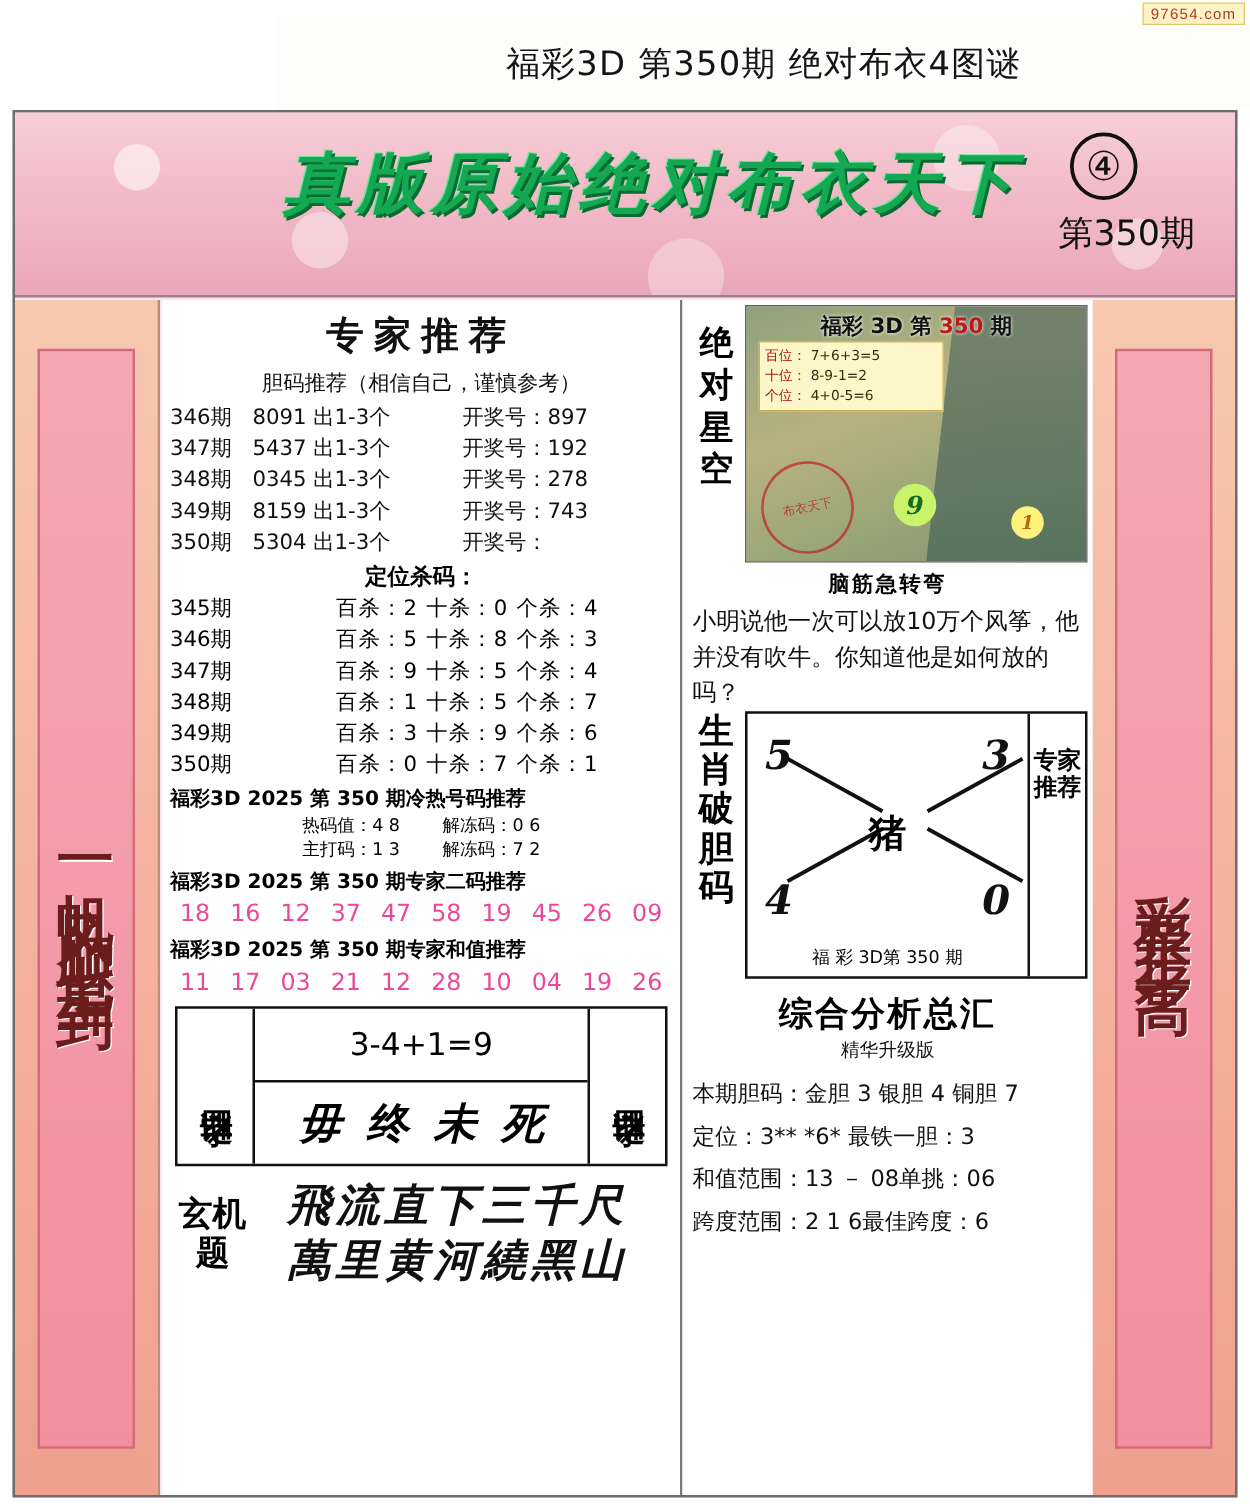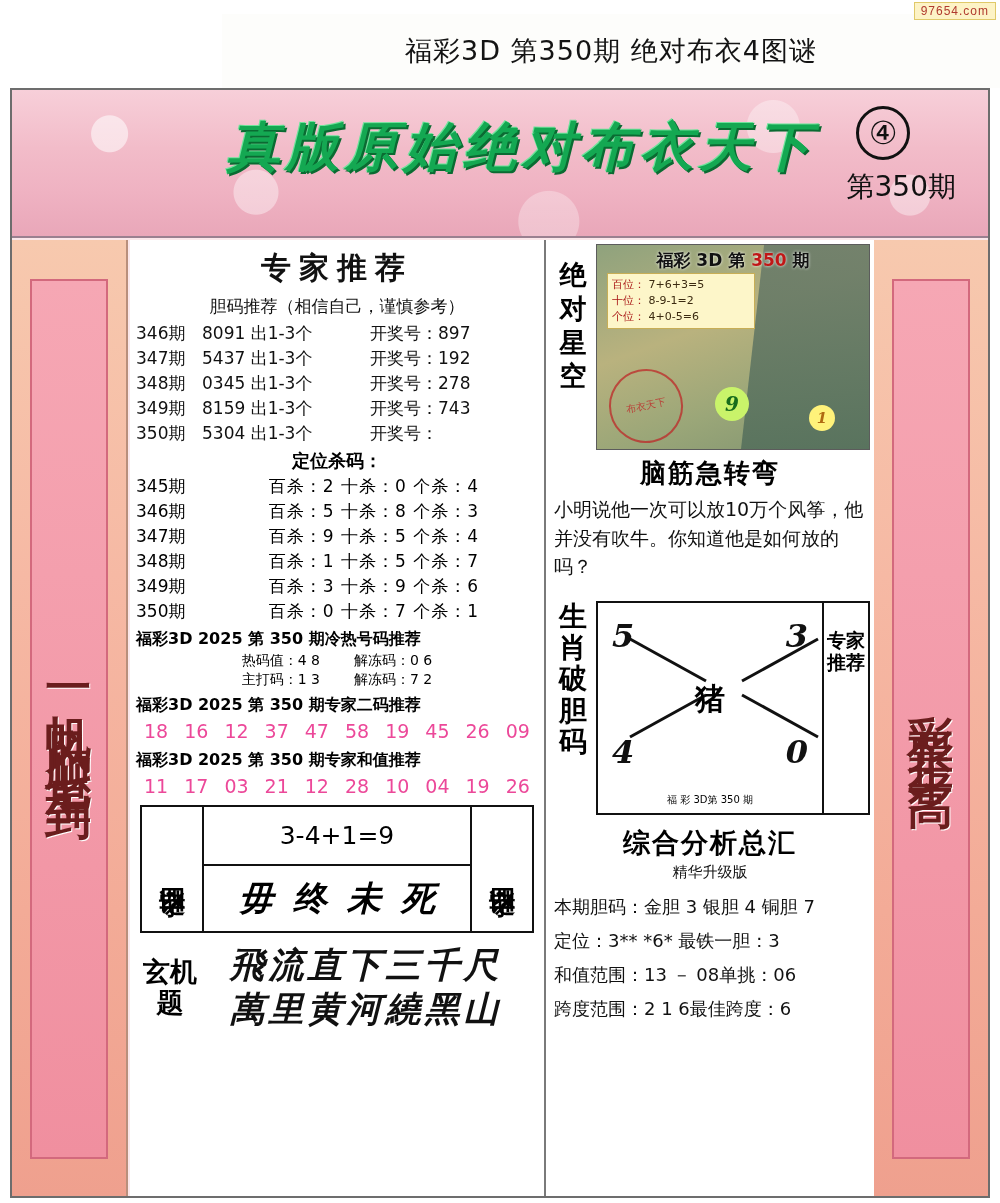--- a/index.html
+++ b/index.html
@@ -358,35 +358,35 @@
     font-family: "DejaVu Serif", serif;
     font-size: 20px;
     font-style: italic;
     font-weight: bold;
   }
   .pic-ball.g { background: #c9f36a; color: #166b1c; left: 118px; bottom: 28px; }
   .pic-ball.y { background: #fff27a; color: #b06a12; width: 26px; height: 26px; font-size: 15px; right: 34px; bottom: 18px; }
   .rc-h1 {
     text-align: center;
     font-family: "DejaVu Serif", serif;
-    font-size: 26px;
+    font-size: 17px;
     font-weight: bold;
     letter-spacing: 2px;
     margin: 6px 0 4px;
   }
   .rc-para {
     font-size: 19px;
     line-height: 1.5;
     color: #111;
     padding: 0 4px;
     font-family: "DejaVu Sans", sans-serif;
   }
   .rc-mid {
     display: flex;
-    margin-top: 20px;
+    margin-top: 0;
     height: 214px;
   }
   .rc-mid-label {
     width: 46px;
     font-family: "DejaVu Serif", serif;
     font-size: 28px;
     font-weight: bold;
     line-height: 1.12;
     text-align: center;
   }
@@ -422,21 +422,21 @@
     font-weight: bold;
   }
   .z-x {
     position: absolute;
     left: 26px; right: 26px; top: 30px; height: 110px;
   }
   .z-foot {
     position: absolute;
     left: 0; right: 0; bottom: 6px;
     text-align: center;
-    font-size: 10px;
+    font-size: 14px;
     font-family: "DejaVu Sans", sans-serif;
   }
   .zodiac-side {
     width: 46px;
     border-left: 2px solid #111;
     font-family: "DejaVu Serif", serif;
     font-size: 19px;
     font-weight: bold;
     line-height: 1.2;
     text-align: center;

